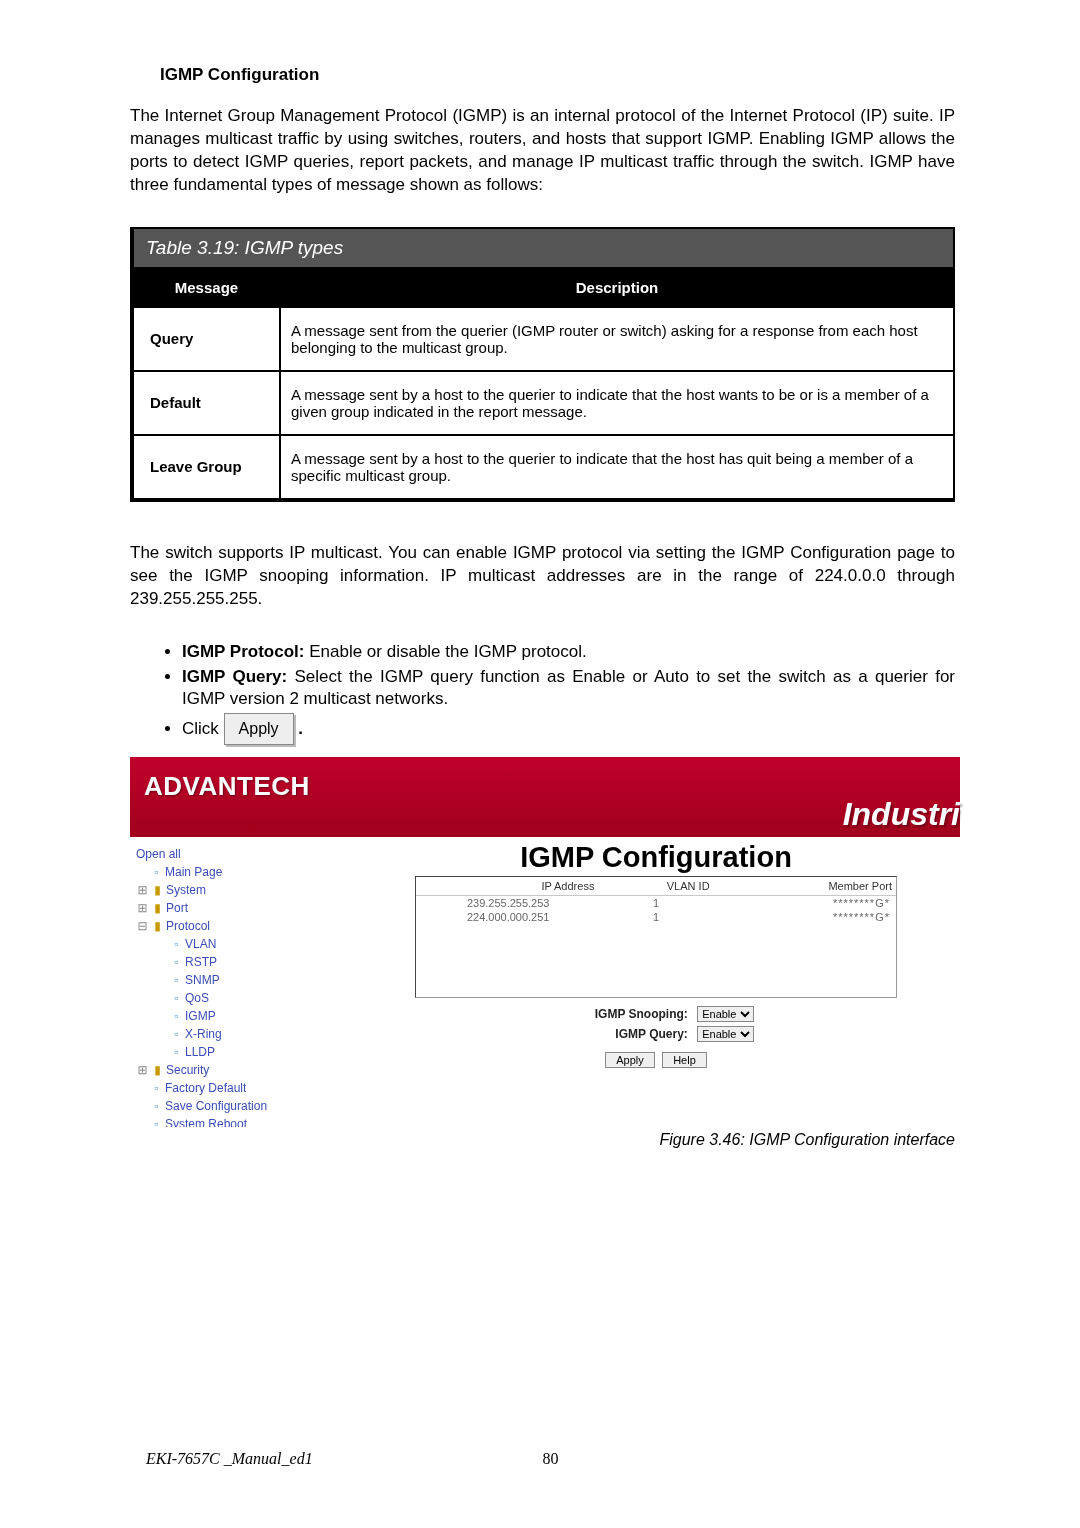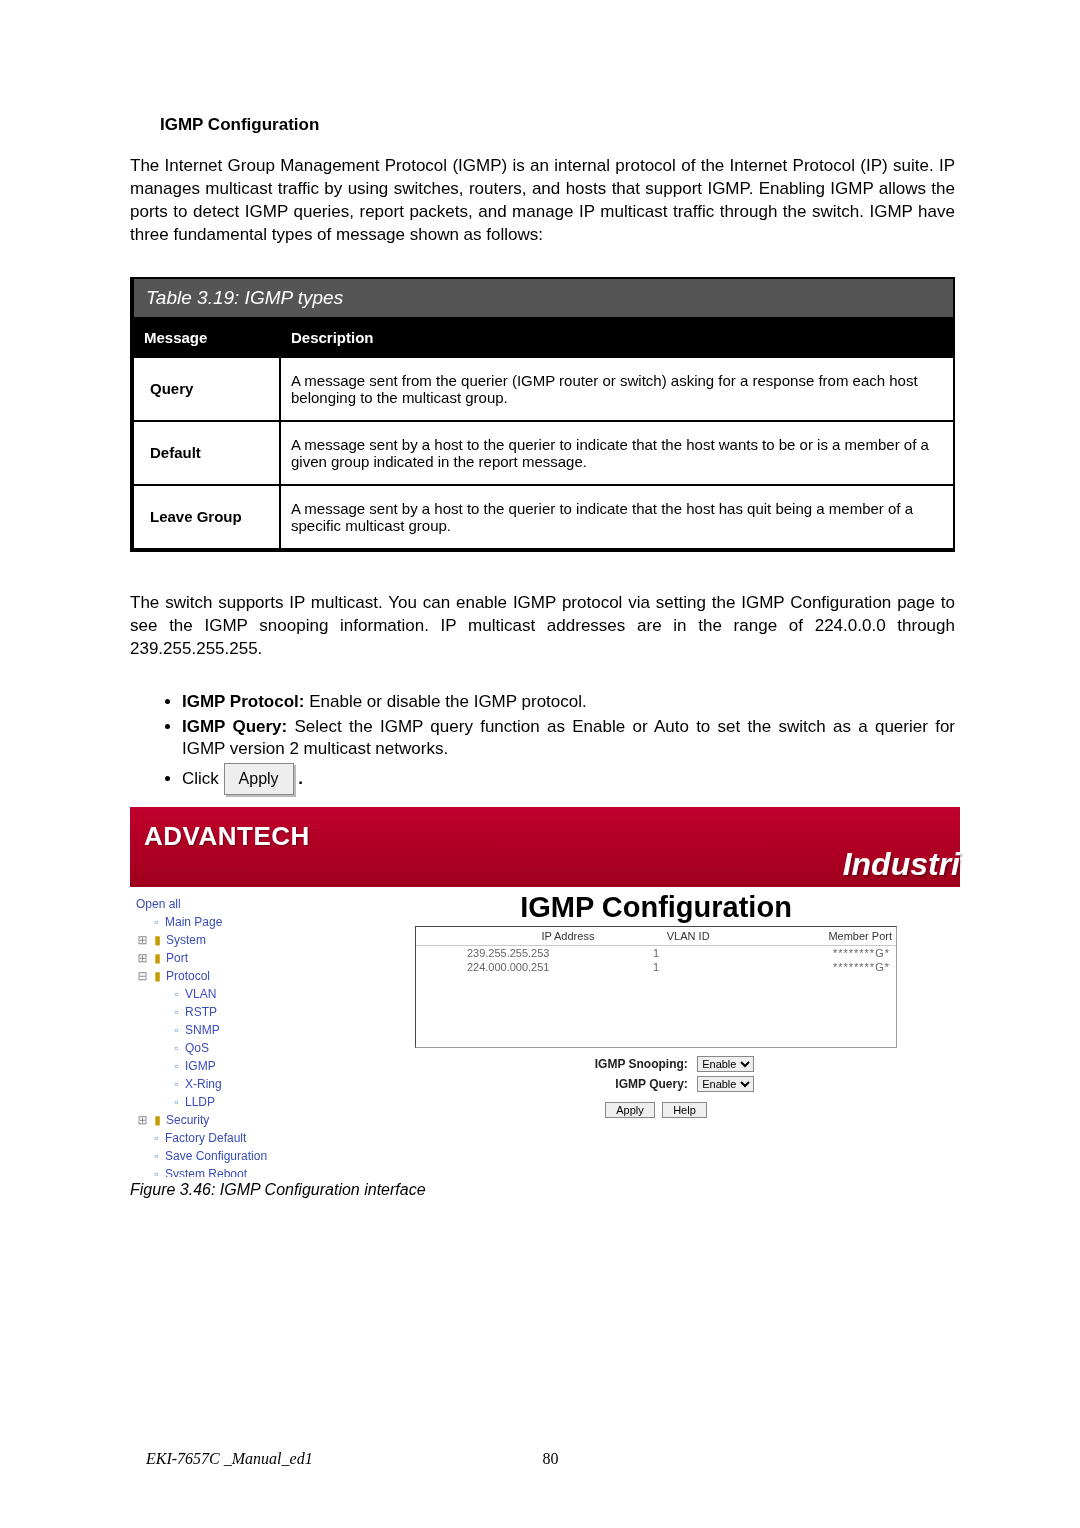--- a/index.html
+++ b/index.html
@@ -1,22 +1,22 @@
 <!DOCTYPE html>
 <html><head>
 <meta charset="utf-8">
 <style>
   html,body{margin:0;padding:0;background:#fff;color:#000;font-family:Arial,Helvetica,sans-serif}
-  .page{width:1080px;min-height:1528px;margin:0 auto;position:relative;padding:115px 125px 0 130px;box-sizing:border-box}
+  .page{width:1080px;min-height:1528px;margin:0 auto;position:relative;padding:65px 125px 0 130px;box-sizing:border-box}
   .h2{font-weight:bold;font-size:17px;margin:0 0 20px 30px}
   .para{font-size:17px;line-height:1.35;text-align:justify;margin:0 0 30px 0}
   .tbl{width:100%;border-collapse:collapse;border-left:4px solid #000;border-bottom:4px solid #000;margin:0 16px 40px 0}
   .tbl td,.tbl th{border-top:2px solid #000;border-right:2px solid #000;border-bottom:2px solid #000;padding:14px 10px;font-size:15px;vertical-align:middle}
   .tbl .title td{background:#555;color:#fff;font-style:italic;font-size:19px;padding:8px 12px;border-right:2px solid #000}
-  .tbl .hdr td,.tbl .hdr th{background:#000;color:#fff;text-align:left;font-weight:bold;padding:10px}
+  .tbl .hdr td,.tbl .hdr th{background:#000;color:#fff;text-align:center;font-weight:bold;padding:10px}
   .tbl .msgcol{width:18%;text-align:left;font-weight:bold;padding-left:16px}
   ul.bul{margin:0 0 10px 0;padding-left:52px}
   ul.bul li{font-size:17px;line-height:1.35;text-align:justify;margin-bottom:2px}
   .applybtn{display:inline-block;border:1px solid #888;background:#eee;padding:4px 14px;font-size:16px;box-shadow:2px 2px 0 #bbb}
   .shot{position:relative;width:830px;height:370px;margin:12px auto 0 auto;background:#fff;font-family:Tahoma,Arial,sans-serif}
   .shot-hdr{height:80px;background:linear-gradient(#c0002c,#a0001c);position:relative;color:#fff}
   .brand{position:absolute;left:14px;top:14px;font-size:26px;font-weight:bold;letter-spacing:0.5px;text-shadow:1px 1px 2px rgba(0,0,0,0.4)}
   .industri{position:absolute;right:0;bottom:4px;font-size:32px;font-style:italic;font-weight:bold;color:#fff;text-shadow:2px 2px 2px rgba(0,0,0,0.3)}
   .shot-body{display:flex;height:290px;background:#fff}
   .tree{width:210px;padding:8px 6px;border-right:0;font-size:12px;color:#555;overflow:hidden}
@@ -33,21 +33,21 @@
   .gridwrap{margin:0 auto;border:1px inset #9a9a9a;background:#fff;width:480px;height:120px;overflow:hidden}
   .grid{width:100%;border-collapse:collapse;font-size:11px;color:#555}
   .grid th{font-weight:normal;text-align:right;padding:3px 4px;color:#333;border-bottom:1px solid #c8c8c8}
   .grid td{text-align:center;padding:1px 4px;border-bottom:0;color:#666}
   .grid td.ip{text-align:center;padding-left:6px}
   .grid td.mp{text-align:right;padding-right:6px;letter-spacing:1px}
   .ctrls{margin-top:8px;text-align:center;font-size:12px;color:#222}
   .ctrls .lbl{display:inline-block;width:130px;text-align:right;margin-right:6px;font-weight:bold}
   .ctrls select{font-size:11px;border:1px solid #888;background:#efefef}
   .ctrls .winbtn{font-size:11px;border:1px solid #888;background:#efefef;padding:1px 10px;margin:0 2px}
-  .figcap{text-align:left;font-style:italic;font-size:16px;margin-top:4px}
+  .figcap{text-align:right;font-style:italic;font-size:16px;margin-top:4px}
   .footer{position:absolute;bottom:60px;left:146px;right:125px;font-size:16px}
   .footer .l{font-style:italic;font-family:'Times New Roman',serif}
   .footer .c{position:absolute;left:0;right:0;text-align:center;font-family:'Times New Roman',serif}
 </style>
 </head>
 <body>
 
 <div class="page">
 
   <div class="h2">IGMP Configuration</div>

